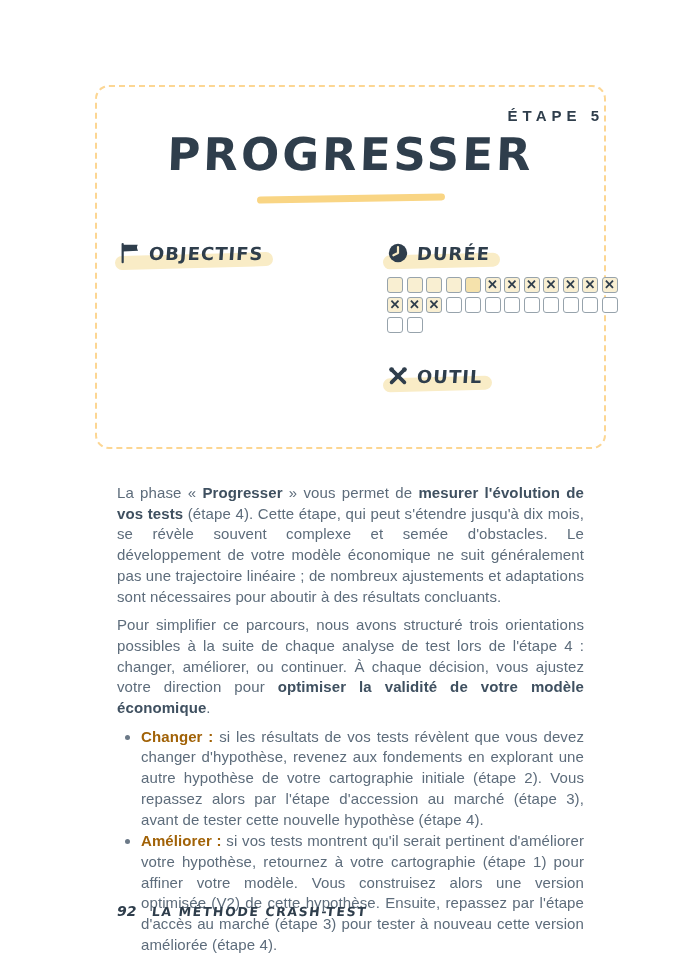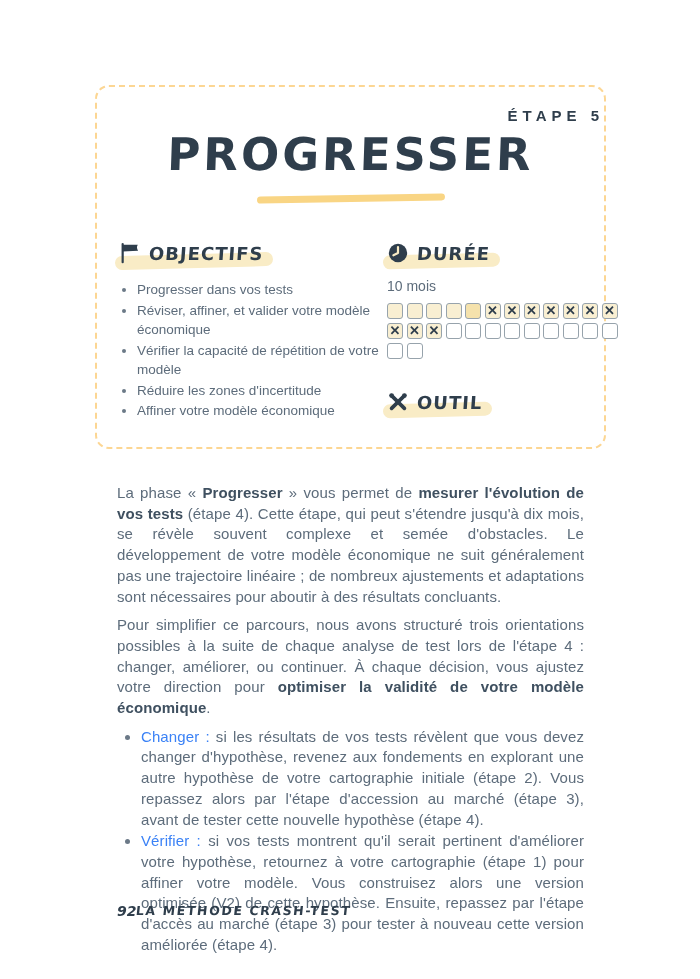--- a/index.html
+++ b/index.html
@@ -69,25 +69,25 @@
   .body-text{
     position:absolute;left:117px;top:483px;width:467px;
     font-size:15px;line-height:20.7px;color:var(--body,#5d6c7b);
     text-align:justify;letter-spacing:0.1px;
   }
   .body-text p{margin:0 0 8px;}
   .body-text strong{color:#3f5060;font-weight:700;}
   ul.decisions{margin:0;padding-left:24px;}
   ul.decisions li{text-align:justify;margin-bottom:1px;}
   ul.decisions li::marker{color:#6b7987;}
-  ul.decisions .lead{color:#3b82f6;font-weight:400;}
+  ul.decisions .lead{color:#a16207;font-weight:700;}
 
   
   .footer{
-    position:absolute;left:117px;top:903px;display:flex;align-items:flex-start;
+    position:absolute;left:117px;top:903px;display:flex;align-items:flex-end;gap:16px;
     color:var(--navy,#2f3e4c);font-family:"DejaVu Sans","Liberation Sans",sans-serif;
   }
   .page-num{font-size:14px;font-weight:800;font-style:italic;}
   .book-title{font-size:12.5px;font-weight:800;letter-spacing:1.6px;transform:skewX(-6deg);}
 </style>
 </head>
 <body style="--navy: #2f3e4c; --body: #5d6c7b; --yellow: #f9d584; --cream: #f9ecc6; --boxcream: #f9efd2; --dash: #fcd693;">
 
 <div class="panel">
   <div class="step-label">ÉTAPE 5</div>
@@ -99,41 +99,33 @@
       <div class="sec-head">
         <span class="hl"></span>
         <span class="icon">
           <svg viewBox="0 0 24 24" width="22" height="22">
             <path d="M4 2.2 L4 22" stroke="#2f3e4c" stroke-width="2.4" stroke-linecap="round"></path>
             <path d="M4 3 L20.5 3 C19 5 19.6 7.2 20.8 9.6 L4 10.4 Z" fill="#2f3e4c"></path>
           </svg>
         </span>
         <span class="label">OBJECTIFS</span>
       </div>
-      <ul class="objectives" id="objectives-list">
-          <li>Progresser dans vos tests</li>
-          <li>Réviser, affiner, et valider votre modèle économique</li>
-          <li>Vérifier la capacité de répétition de votre modèle</li>
-          <li>Réduire les zones d'incertitude</li>
-          <li>Affiner votre modèle économique</li>
-        </ul>
     </div>
 
     <div class="col-right">
       <div class="sec-head">
         <span class="hl"></span>
         <span class="icon">
           <svg viewBox="0 0 24 24" width="22" height="22">
             <circle cx="12" cy="12" r="10" fill="#2f3e4c"></circle>
             <path d="M12 12 L12 5.5 M12 12 L7 14.5" stroke="#f9ecc6" stroke-width="2.4" stroke-linecap="round"></path>
           </svg>
         </span>
         <span class="label">DURÉE</span>
       </div>
-      <div class="duree-value">10 mois</div>
       <div class="progress-grid" id="progress-grid">
           <div class="grid-row">
             <span class="box pending"></span>
             <span class="box pending"></span>
             <span class="box pending"></span>
             <span class="box pending"></span>
             <span class="box current"></span>
             <span class="box done">✕</span>
             <span class="box done">✕</span>
             <span class="box done">✕</span>
@@ -176,20 +168,20 @@
       </div>
     </div>
   </div>
 </div>
 
 <div class="body-text" id="body-text">
     <p>La phase «&nbsp;<strong>Progresser</strong>&nbsp;» vous permet de <strong>mesurer l'évolution de vos tests</strong> (étape 4). Cette étape, qui peut s'étendre jusqu'à dix mois, se révèle souvent complexe et semée d'obstacles. Le développement de votre modèle économique ne suit généralement pas une trajectoire linéaire&nbsp;; de nombreux ajustements et adaptations sont nécessaires pour aboutir à des résultats concluants.</p>
     <p>Pour simplifier ce parcours, nous avons structuré trois orientations possibles à la suite de chaque analyse de test lors de l'étape 4&nbsp;: changer, améliorer, ou continuer. À chaque décision, vous ajustez votre direction pour <strong>optimiser la validité de votre modèle économique</strong>.</p>
     <ul class="decisions">
       <li><span class="lead">Changer :</span> si les résultats de vos tests révèlent que vous devez changer d'hypothèse, revenez aux fondements en explorant une autre hypothèse de votre cartographie initiale (étape 2). Vous repassez alors par l'étape d'accession au marché (étape 3), avant de tester cette nouvelle hypothèse (étape 4).</li>
-      <li><span class="lead">Vérifier :</span> si vos tests montrent qu'il serait pertinent d'améliorer votre hypothèse, retournez à votre cartographie (étape 1) pour affiner votre modèle. Vous construisez alors une version optimisée (V2) de cette hypothèse. Ensuite, repassez par l'étape d'accès au marché (étape 3) pour tester à nouveau cette version améliorée (étape 4).</li>
+      <li><span class="lead">Améliorer :</span> si vos tests montrent qu'il serait pertinent d'améliorer votre hypothèse, retournez à votre cartographie (étape 1) pour affiner votre modèle. Vous construisez alors une version optimisée (V2) de cette hypothèse. Ensuite, repassez par l'étape d'accès au marché (étape 3) pour tester à nouveau cette version améliorée (étape 4).</li>
     </ul>
   </div>
 
 <div class="footer">
   <span class="page-num">92</span>
   <span class="book-title">LA MÉTHODE CRASH-TEST</span>
 </div>
 
 </body></html>

